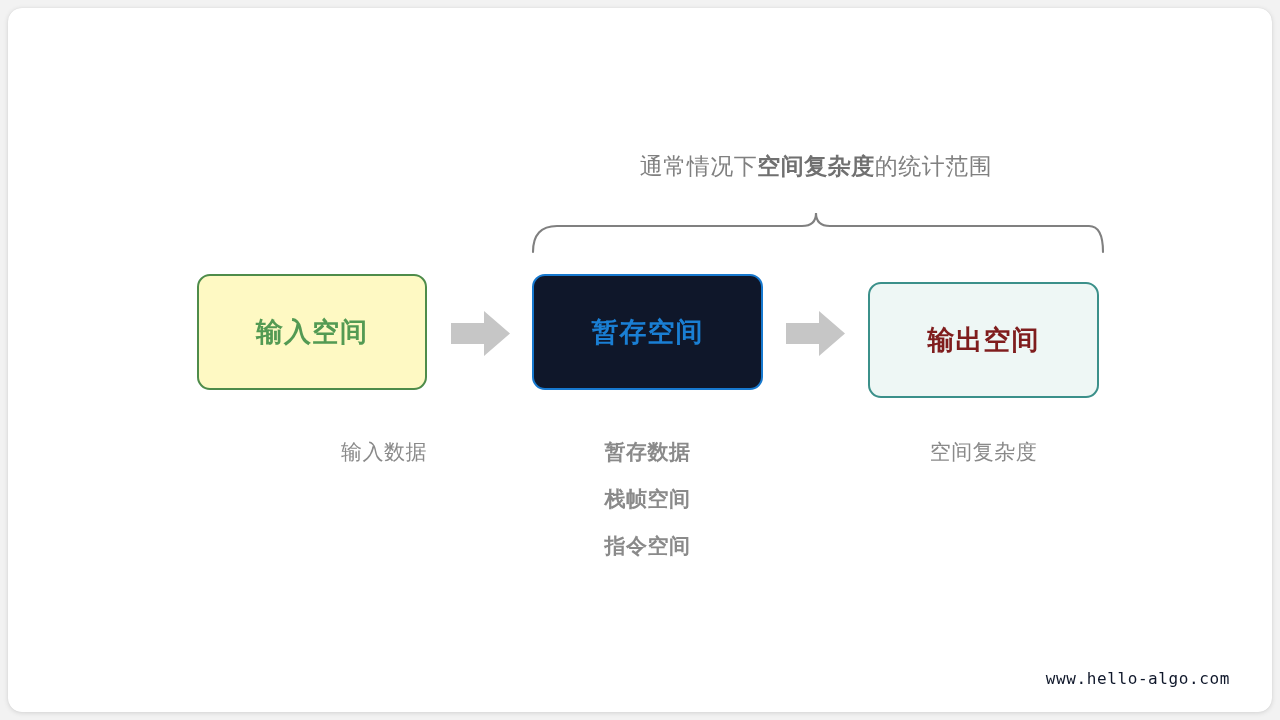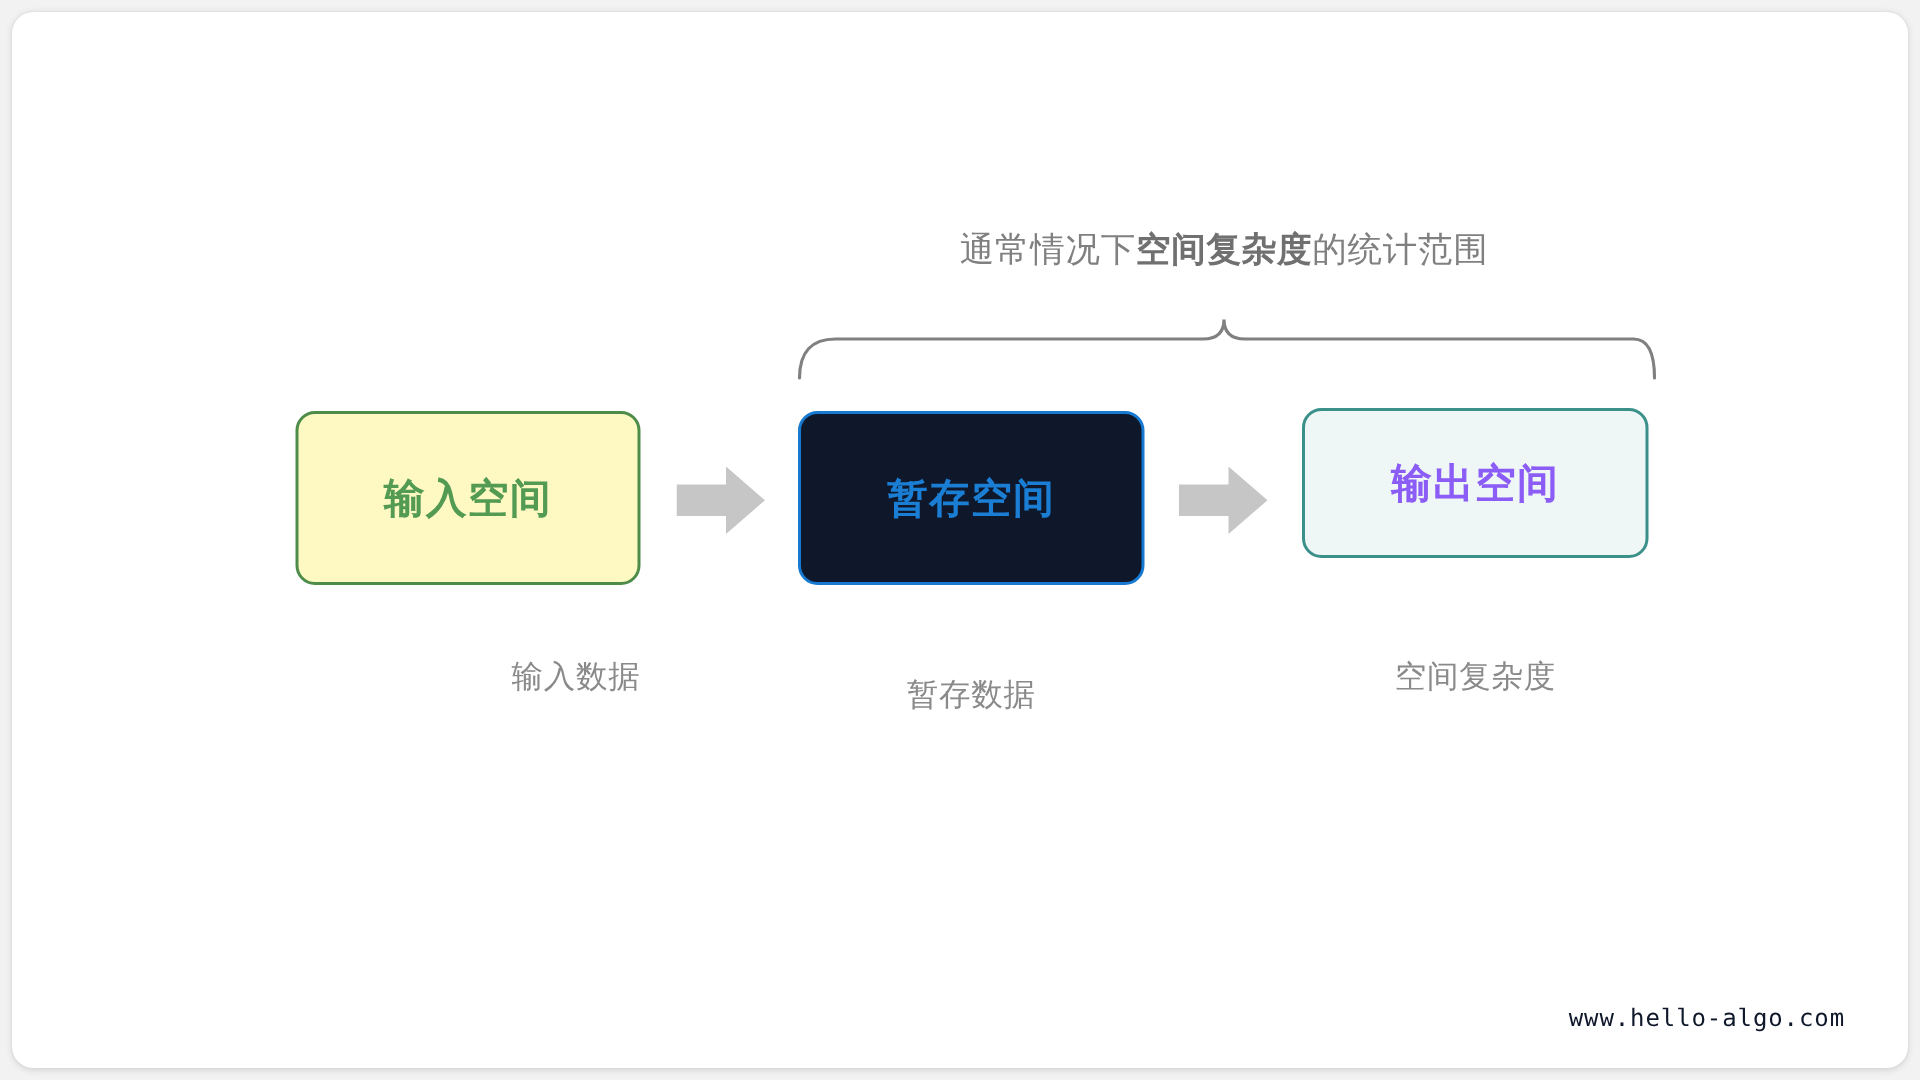--- a/index.html
+++ b/index.html
@@ -54,40 +54,40 @@
   }
   .box-input {
     left: 189px; top: 266px; width: 230px; height: 116px;
     background: #fef9c3; border-color: #4e8c4a; color: #539a53;
   }
   .box-temp {
     left: 524px; top: 266px; width: 231px; height: 116px;
     background: #0f172a; border-color: #1779cf; color: #1a7fd4;
   }
   .box-output {
-    left: 860px; top: 264px; width: 231px; height: 100px;
-    background: #eef7f5; border-color: #3b908a; color: #8b5cf6;
+    left: 860px; top: 274px; width: 231px; height: 116px;
+    background: #eef7f5; border-color: #3b908a; color: #7f1d1d;
   }
 
   
   .arrow { position: absolute; }
   .arrow-1 { left: 443px; top: 302px; }
   .arrow-2 { left: 778px; top: 302px; }
 
   
   .caption-col {
     position: absolute;
     text-align: center;
     font-size: 21px;
     color: #8a8a8a;
     line-height: 47px;
     letter-spacing: 0.5px;
   }
   .cap-input  { left: 189px; top: 420px; width: 230px; text-align: right; }
-  .cap-temp   { left: 524px; top: 432px; width: 231px; }
+  .cap-temp   { left: 524px; top: 420px; width: 231px; font-weight: bold; }
   .cap-output { left: 860px; top: 420px; width: 231px; }
 
   
   .watermark {
     position: absolute;
     right: 42px; bottom: 24px;
     font-family: "DejaVu Sans Mono", "Liberation Mono", monospace;
     font-size: 16px;
     color: #0f172a;
     letter-spacing: 0.6px;
@@ -126,20 +126,22 @@
     <svg class="arrow arrow-2" width="60" height="47" viewBox="0 0 60 47" fill="none">
       <path d="M0 13 L33 13 L33 1 L59 23.5 L33 46 L33 34 L0 34 Z" fill="#c6c6c6"></path>
     </svg>
 
     <div class="caption-col cap-input">
       <div>输入数据</div>
     </div>
 
     <div class="caption-col cap-temp">
       <div>暂存数据</div>
+      <div>栈帧空间</div>
+      <div>指令空间</div>
     </div>
 
     <div class="caption-col cap-output">
       <div>空间复杂度</div>
     </div>
 
     <div class="watermark">www.hello-algo.com</div>
 
   </div>
 </div>

